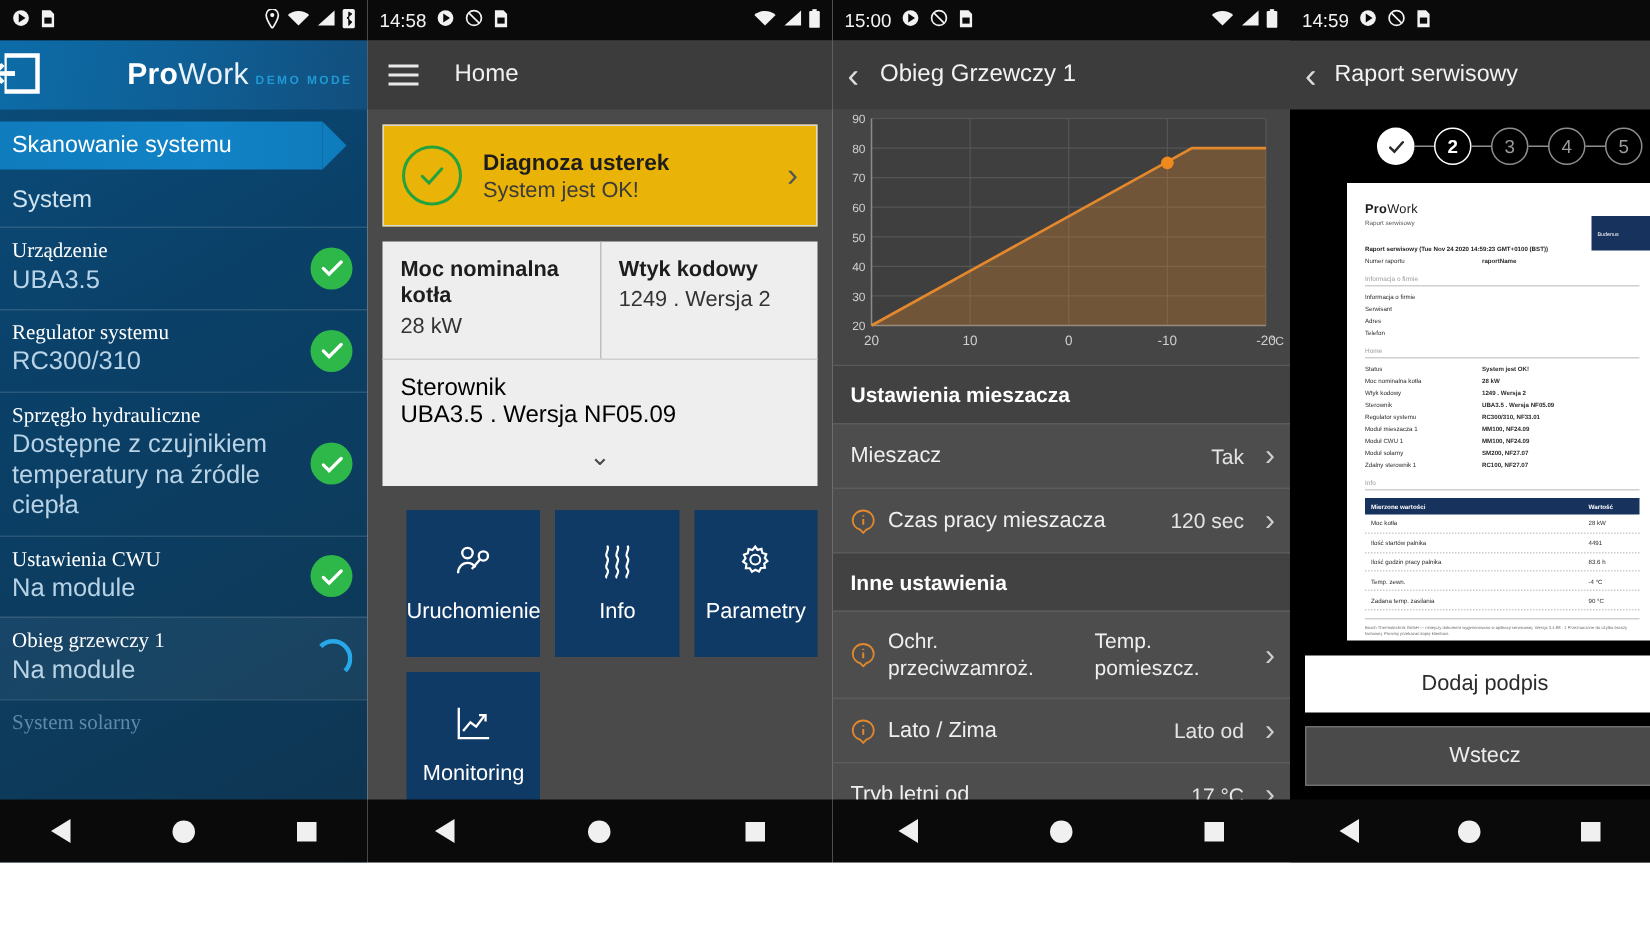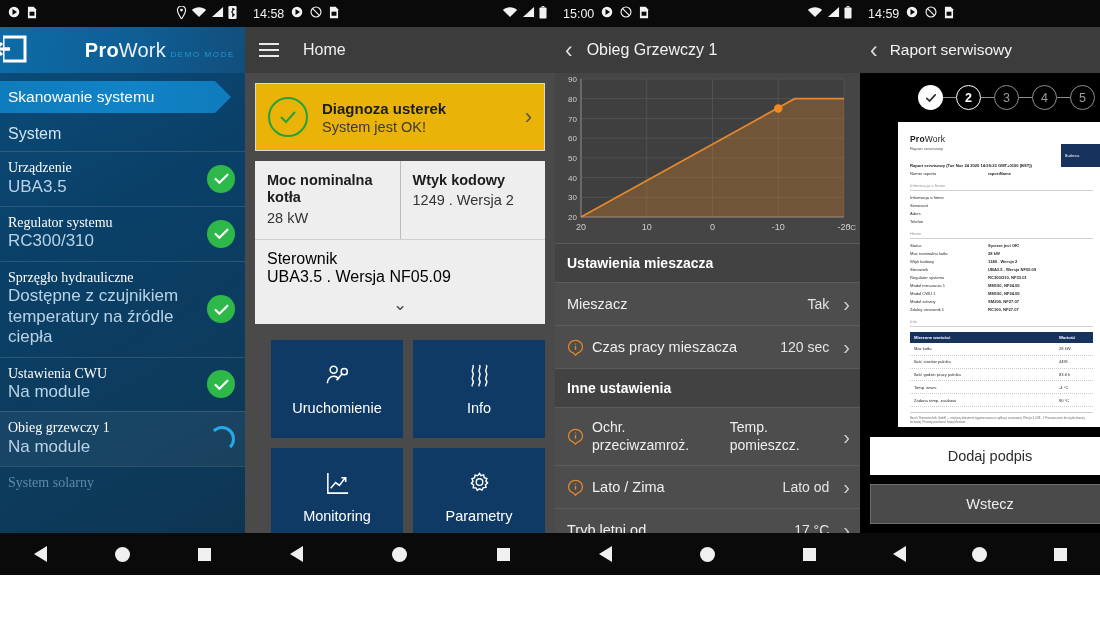--- a/index.html
+++ b/index.html
@@ -32,21 +32,21 @@
   #p1 { width:245px; background: linear-gradient(150deg,#0b4f7d 0%,#0a4068 38%,#0d3b5c 70%,#0e3450 100%); }
   #p1 .p1-head {
     height:46px; position:relative;
     background: linear-gradient(100deg,#0d6ca8 0%,#0f5e94 55%,#124e7c 100%);
     display:flex; align-items:center; padding: 0 10px 0 0;
   }
   .logoff-ico { position:absolute; left:-6px; top:6px; width:34px; height:32px; }
   .brand { margin-left:auto; text-align:right; line-height:1; }
   .brand .b1 { font-size:20px; font-weight:bold; color:#fff; letter-spacing:.2px; }
   .brand .b1 i { font-style:normal; font-weight:normal; color:#eaf2f8; }
-  .brand .b2 { font-size:8px; letter-spacing:1.6px; color:#1f9ad6; margin-top:0; font-weight:normal;}
+  .brand .b2 { font-size:8px; letter-spacing:1.6px; color:#1f9ad6; margin-top:0; font-weight:bold;}
   .scan-tab {
     position:relative; height:32px; margin-top:8px;
     background:linear-gradient(90deg,#0f7cbd 0%,#1183c6 62%,#0f7cbd 100%);
     width:215px;
     display:flex; align-items:center;
   }
   .scan-tab:after{
     content:""; position:absolute; right:-16px; top:0; width:0; height:0;
     border-top:16px solid transparent; border-bottom:16px solid transparent;
     border-left:16px solid #0f7cbd;
@@ -89,21 +89,21 @@
   .diag-txt .d2 { font-size:14.5px; color:#3b3b3b; margin-top:2px; }
   .chev-r { margin-left:auto; color:#555; font-size:22px; line-height:1; font-weight:300;}
   .info-card { background:#eeeeee; margin:10px; }
   .info-top { display:flex; }
   .info-cell { padding:11px 12px 13px; flex:1 1 0; }
   .info-cell + .info-cell { border-left:1px solid #bdbdbd; }
   .info-cell .k { font-size:14.5px; font-weight:bold; color:#1d1d1d; line-height:1.2; }
   .info-cell .v { font-size:14.5px; color:#333; margin-top:3px; }
   .info-bot { border-top:1px solid #cfcfcf; padding:10px 12px 4px; }
   .expander { text-align:center; padding:4px 0 9px; color:#4b4b4b; font-size:17px; }
-  .tiles { display:grid; grid-template-columns:1fr 1fr; gap:10px; margin:16px 10px 0;padding-left:16px; }
+  .tiles { display:grid; grid-template-columns:1fr 1fr 1fr; gap:10px; margin:16px 10px 0;padding-left:16px; }
   .tile {
     background:#103a66; height:98px; display:flex; flex-direction:column;
     align-items:center; justify-content:center; gap:7px; color:#fff;
   }
   .tile .lbl { font-size:14.5px; }
   .tile svg { width:27px; height:27px; }
 
   
   #p3 { width:305px; background:#4d4d4d; }
   #p3 .appbar { height:46px; background:#3c3c3c; display:flex; align-items:center; padding-left:10px; gap:14px;}
@@ -366,35 +366,35 @@
               <path d="M7 3c2.4 2.6-2.4 5.4 0 8s-2.4 5.4 0 8 -2.4 5.4 0 6" fill="none" stroke="#fff" stroke-width="1.5"></path>
               <path d="M14 3c2.4 2.6-2.4 5.4 0 8s-2.4 5.4 0 8 -2.4 5.4 0 6" fill="none" stroke="#fff" stroke-width="1.5"></path>
               <path d="M21 3c2.4 2.6-2.4 5.4 0 8s-2.4 5.4 0 8 -2.4 5.4 0 6" fill="none" stroke="#fff" stroke-width="1.5"></path>
             </svg>
         </span>
         <span class="lbl">Info</span>
       </div>
       <div class="tile">
         <span>
           <svg viewBox="0 0 28 28">
-              <path d="M4 3v21h21" fill="none" stroke="#fff" stroke-width="1.6"></path>
-              <path d="M7 19l5-6 4 3 6-8" fill="none" stroke="#fff" stroke-width="1.6"></path>
-              <path d="M18 8h4.5v4.5" fill="none" stroke="#fff" stroke-width="1.6"></path>
-            </svg>
-        </span>
-        <span class="lbl">Monitoring</span>
+              <path d="M14 3.5l1.6 2.3 2.7-.7.6 2.8 2.7.9-1 2.6 1.8 2.1-2.2 1.8.5 2.8-2.8.2-1.3 2.5-2.5-1.3-2.4 1.4-1.4-2.4-2.8-.1.4-2.8-2.3-1.7 1.7-2.2-1.1-2.6 2.7-1 .5-2.8 2.7.6z" fill="none" stroke="#fff" stroke-width="1.5"></path>
+              <circle cx="14" cy="12.5" r="3.4" fill="none" stroke="#fff" stroke-width="1.4"></circle>
+            </svg>
+        </span>
+        <span class="lbl">Parametry</span>
       </div>
       <div class="tile">
         <span>
           <svg viewBox="0 0 28 28">
-              <path d="M14 3.5l1.6 2.3 2.7-.7.6 2.8 2.7.9-1 2.6 1.8 2.1-2.2 1.8.5 2.8-2.8.2-1.3 2.5-2.5-1.3-2.4 1.4-1.4-2.4-2.8-.1.4-2.8-2.3-1.7 1.7-2.2-1.1-2.6 2.7-1 .5-2.8 2.7.6z" fill="none" stroke="#fff" stroke-width="1.5"></path>
-              <circle cx="14" cy="12.5" r="3.4" fill="none" stroke="#fff" stroke-width="1.4"></circle>
-            </svg>
-        </span>
-        <span class="lbl">Parametry</span>
+              <path d="M4 3v21h21" fill="none" stroke="#fff" stroke-width="1.6"></path>
+              <path d="M7 19l5-6 4 3 6-8" fill="none" stroke="#fff" stroke-width="1.6"></path>
+              <path d="M18 8h4.5v4.5" fill="none" stroke="#fff" stroke-width="1.6"></path>
+            </svg>
+        </span>
+        <span class="lbl">Monitoring</span>
       </div>
     </div>
 
     <div class="navbar-bottom">
       <span class="nav-back"></span>
       <span class="nav-home"></span>
       <span class="nav-recent"></span>
     </div>
   </div>
 

